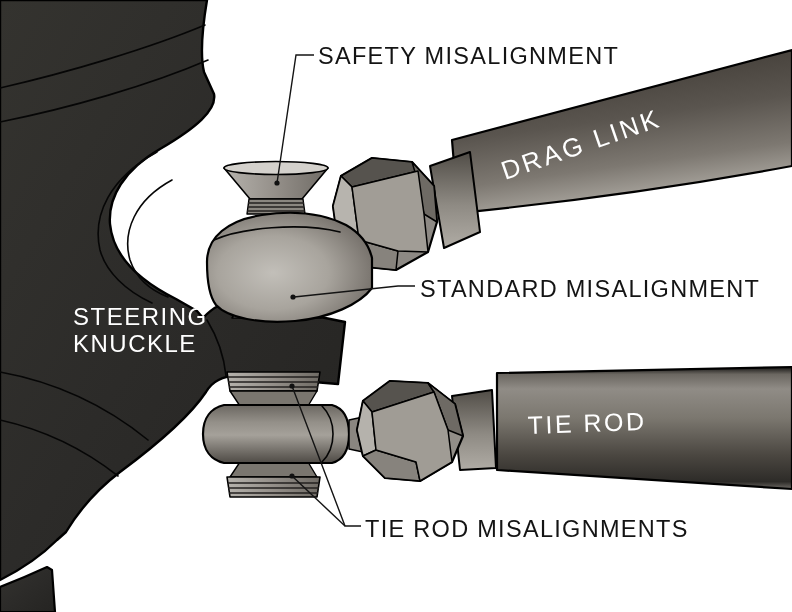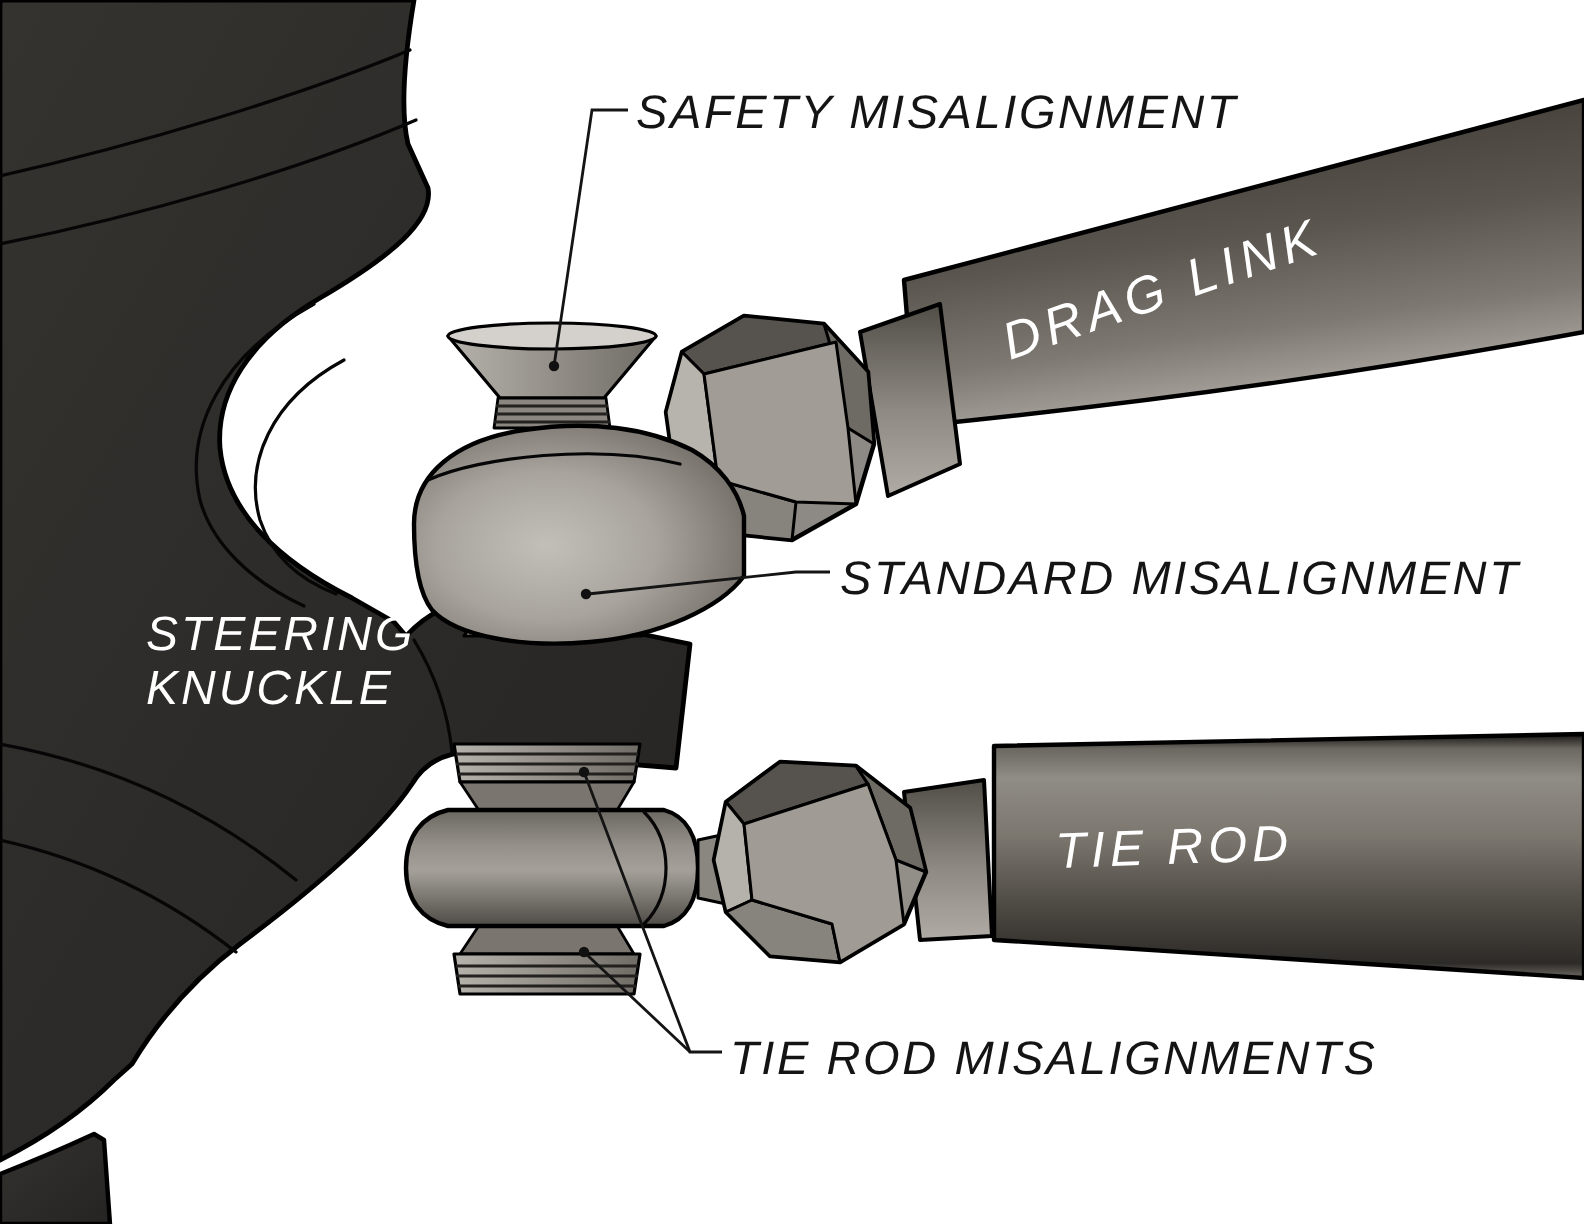--- a/index.html
+++ b/index.html
@@ -1,17 +1,17 @@
 <!DOCTYPE html>
 <html><head>
 <meta charset="utf-8">
 <style>
   html,body{margin:0;padding:0;background:#ffffff;}
   #stage{position:relative;width:792px;height:612px;background:#f0abfc;overflow:hidden;
-         font-family:"Liberation Sans", sans-serif;font-style:italic;}
+         font-family:"Liberation Sans", sans-serif;}
   svg{display:block;}
   text{font-family:"Liberation Sans", sans-serif;}
   .ann{font-size:23.5px;letter-spacing:1.3px;fill:#141414;font-weight:400;}
   .onpart{fill:#ffffff;font-weight:400;}
   .leader{stroke:#141414;stroke-width:1.4;fill:none;}
   .dot{fill:#111111;}
   .outl{stroke:#000000;stroke-linejoin:round;}
   .contour{stroke:#060606;stroke-width:1.6;fill:none;stroke-linecap:round;}
   .rib{stroke:#23211f;stroke-width:1.6;}
 </style>

